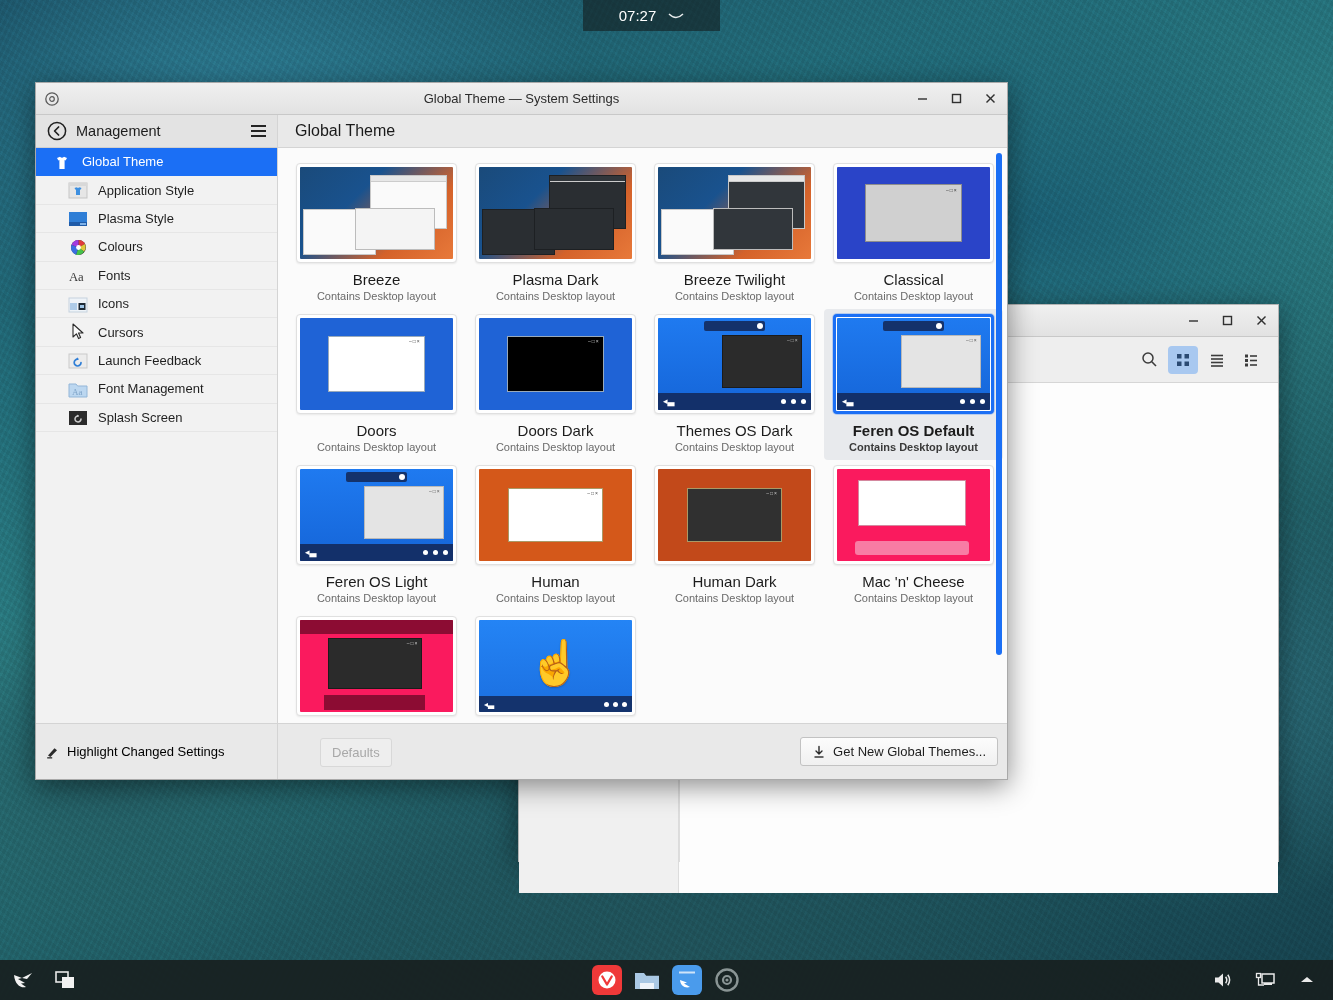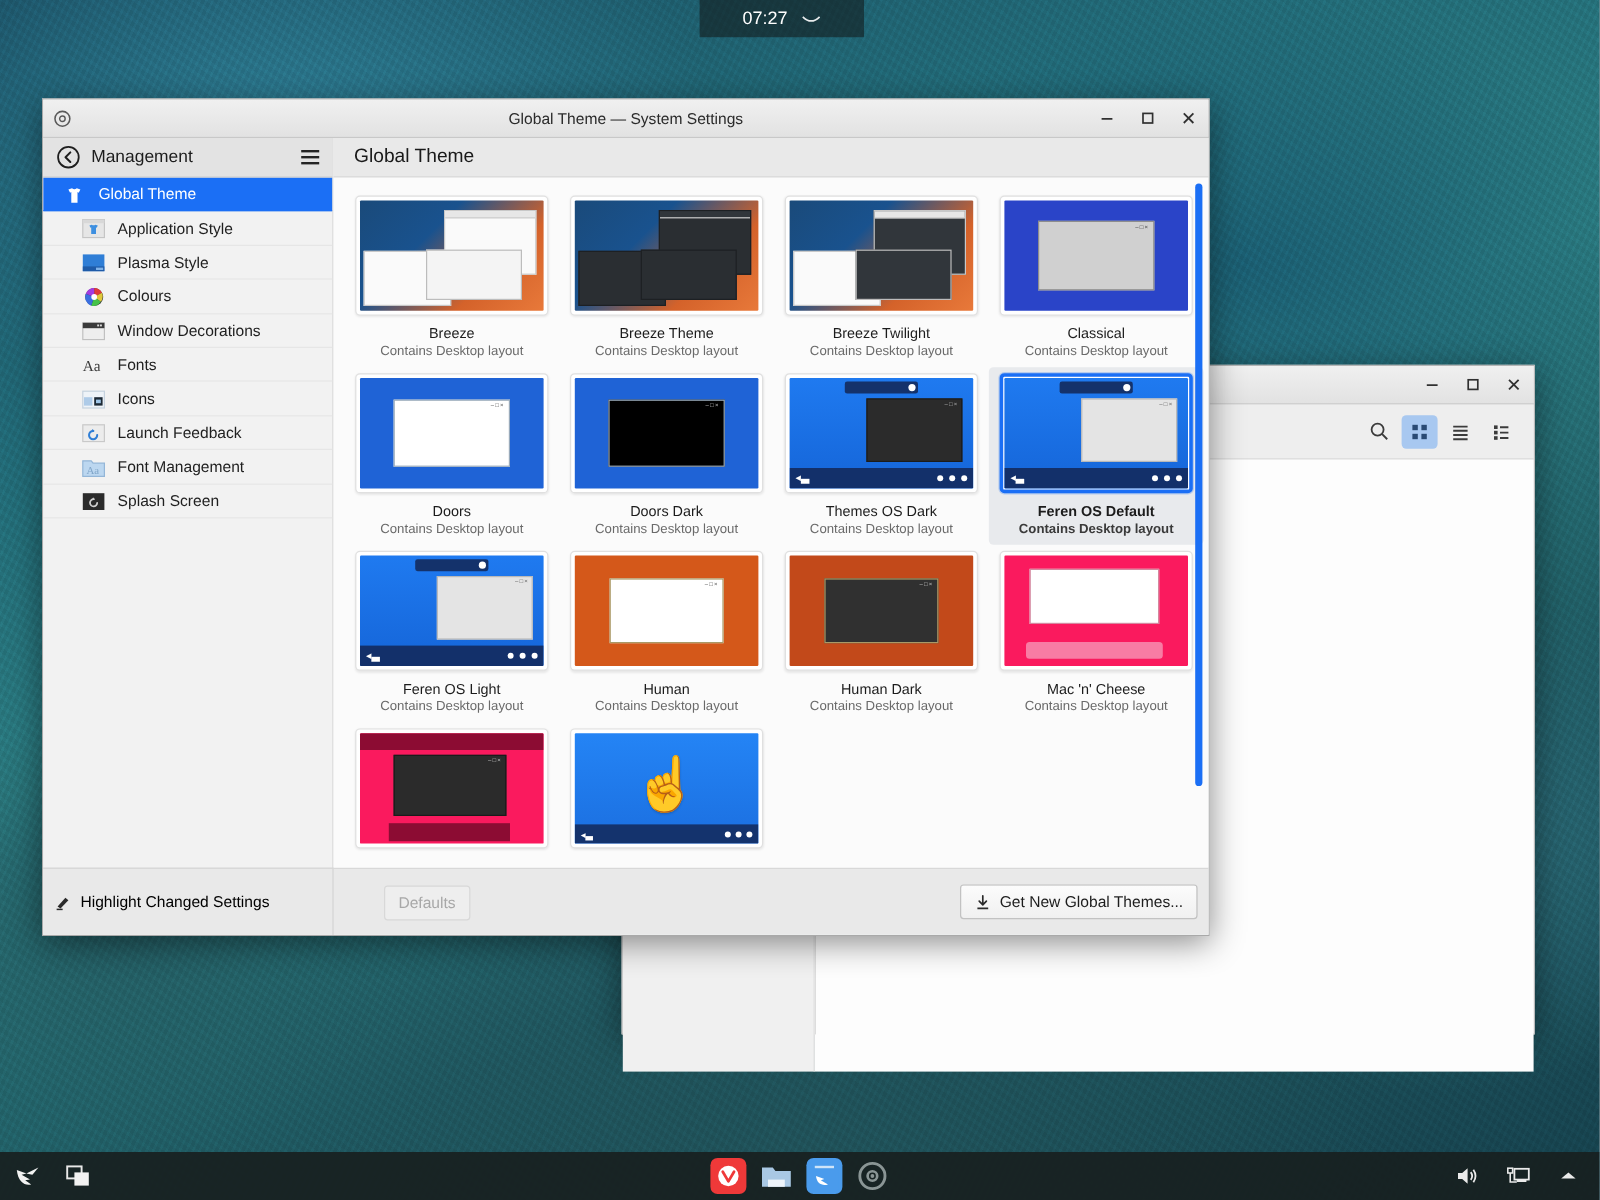--- a/index.html
+++ b/index.html
@@ -157,21 +157,21 @@
   .thumb-wrap {
     width: 161px; height: 100px;
     background: #fff; border: 1px solid #e0e0e0; border-radius: 4px;
     padding: 3px;
     box-shadow: 0 1px 2px rgba(0,0,0,.08);
   }
   .theme-card.selected .thumb-wrap {
     border: 3px solid #1b6ff5; padding: 1px; box-shadow: 0 0 0 1px rgba(27,111,245,.25);
   }
   .thumb { width: 100%; height: 100%; position: relative; overflow: hidden; border-radius: 1px; }
-  .tname { margin-top: 8px; font-size: 12px; color: #1c1c1c; text-align: center; }
+  .tname { margin-top: 8px; font-size: 15px; color: #1c1c1c; text-align: center; }
   .tsub  { margin-top: 2px; font-size: 11px; color: #6a6a6a; text-align: center; }
   .theme-card.selected .tname { font-weight: bold; }
   .theme-card.selected .tsub  { font-weight: bold; color: #3a3a3a; }
 
   
   .tb-breeze { background: linear-gradient(135deg,#1a4a7a 0%,#19528e 35%,#d4622a 70%,#e8793a 100%); }
   .tb-breeze .win1 { position:absolute; left:46%; top:9%; width:50%; height:58%; background:#fafafa; border:1px solid #c8c8c8; }
   .tb-breeze .win1h { height:11%; background:#e7e7e7; border-bottom:1px solid #ccc; }
   .tb-breeze .win2 { position:absolute; left:2%; top:46%; width:48%; height:50%; background:#fafafa; border:1px solid #c8c8c8; }
   .tb-breeze .win3 { position:absolute; left:36%; top:45%; width:52%; height:45%; background:#f4f4f4; border:1px solid #bcbcbc; }
@@ -456,47 +456,44 @@
                 <path d="M8.5 8.5 L14 12.5 A7.5 7.5 0 0 1 6 15.7 Z" fill="#46c24a"></path>
                 <path d="M8.5 8.5 L6 15.7 A7.5 7.5 0 0 1 1.6 5.7 Z" fill="#3b6fe0"></path>
                 <path d="M8.5 8.5 L1.6 5.7 A7.5 7.5 0 0 1 8.5 1 Z" fill="#a33be0"></path>
                 <circle cx="8.5" cy="8.5" r="2.4" fill="#fff"></circle>
               </svg>
             </span>
             <span>Colours</span>
           </div>
           <div class="nav-item sub">
             <span class="nav-ico">
-              <svg width="20" height="16" viewBox="0 0 20 16">
-                <rect x="1" y="1" width="18" height="14" fill="#eeeeee" stroke="#c0c0c0"></rect>
-                <rect x="1" y="1" width="18" height="4.5" fill="#3a3a3a"></rect>
-                <rect x="13" y="2.4" width="1.6" height="1.6" fill="#ddd"></rect>
-                <rect x="15.3" y="2.4" width="1.6" height="1.6" fill="#ddd"></rect>
-              </svg>
-            </span>
-            <span>Window Decorations</span>
-          </div>
-          <div class="nav-item sub">
-            <span class="nav-ico">
               <svg width="22" height="16" viewBox="0 0 22 16">
                 <text x="1" y="13" font-family="Liberation Serif, serif" font-size="14" fill="#3a3a3a">Aa</text>
               </svg>
             </span>
             <span>Fonts</span>
           </div>
           <div class="nav-item sub">
             <span class="nav-ico">
               <svg width="20" height="16" viewBox="0 0 20 16">
                 <rect x="1" y="1" width="18" height="14" fill="#eef3f8" stroke="#c5d2de"></rect>
                 <rect x="2" y="6" width="7" height="7" fill="#aecbe8"></rect>
                 <rect x="10.5" y="6" width="7" height="7" fill="#1d2a36"></rect>
                 <rect x="12" y="8" width="4" height="3" fill="#9fc6e8"></rect>
               </svg>
             </span>
             <span>Icons</span>
+          </div>
+          <div class="nav-item sub">
+            <span class="nav-ico">
+              <svg width="16" height="18" viewBox="0 0 16 18">
+                <path d="M3 1 L3 14 L6.4 10.8 L8.6 15.6 L10.6 14.6 L8.5 10 L13 10 Z" fill="#fafafa" stroke="#2a2a2a" stroke-width="1.1" stroke-linejoin="round"></path>
+              </svg>
+            </span>
+            <span>Cursors</span>
           </div>
           <div class="nav-item sub">
             <span class="nav-ico">
               <svg width="20" height="16" viewBox="0 0 20 16">
                 <rect x="1" y="1" width="18" height="14" fill="#ececec" stroke="#c9c9c9"></rect>
                 <path d="M13 9.5 A3.4 3.4 0 1 1 9.8 6.2" stroke="#2f7ed6" stroke-width="1.7" fill="none" stroke-linecap="round"></path>
                 <path d="M9.2 4.3 L10.4 6.4 L8.1 6.9 Z" fill="#2f7ed6"></path>
               </svg>
             </span>
             <span>Launch Feedback</span>
@@ -552,21 +549,21 @@
             <div class="theme-card">
               <div class="thumb-wrap">
                 <div class="thumb tb-breeze tb-breezedark">
                   <div class="win2"></div>
                   <div class="win1">
                     <div class="win1h"></div>
                   </div>
                   <div class="win3"></div>
                 </div>
               </div>
-              <div class="tname">Breeze Theme</div>
+              <div class="tname">Plasma Dark</div>
               <div class="tsub">Contains Desktop layout</div>
             </div>
             <div class="theme-card">
               <div class="thumb-wrap">
                 <div class="thumb tb-breeze tb-breezetwi">
                   <div class="win2"></div>
                   <div class="win1">
                     <div class="win1h"></div>
                   </div>
                   <div class="win3"></div>

